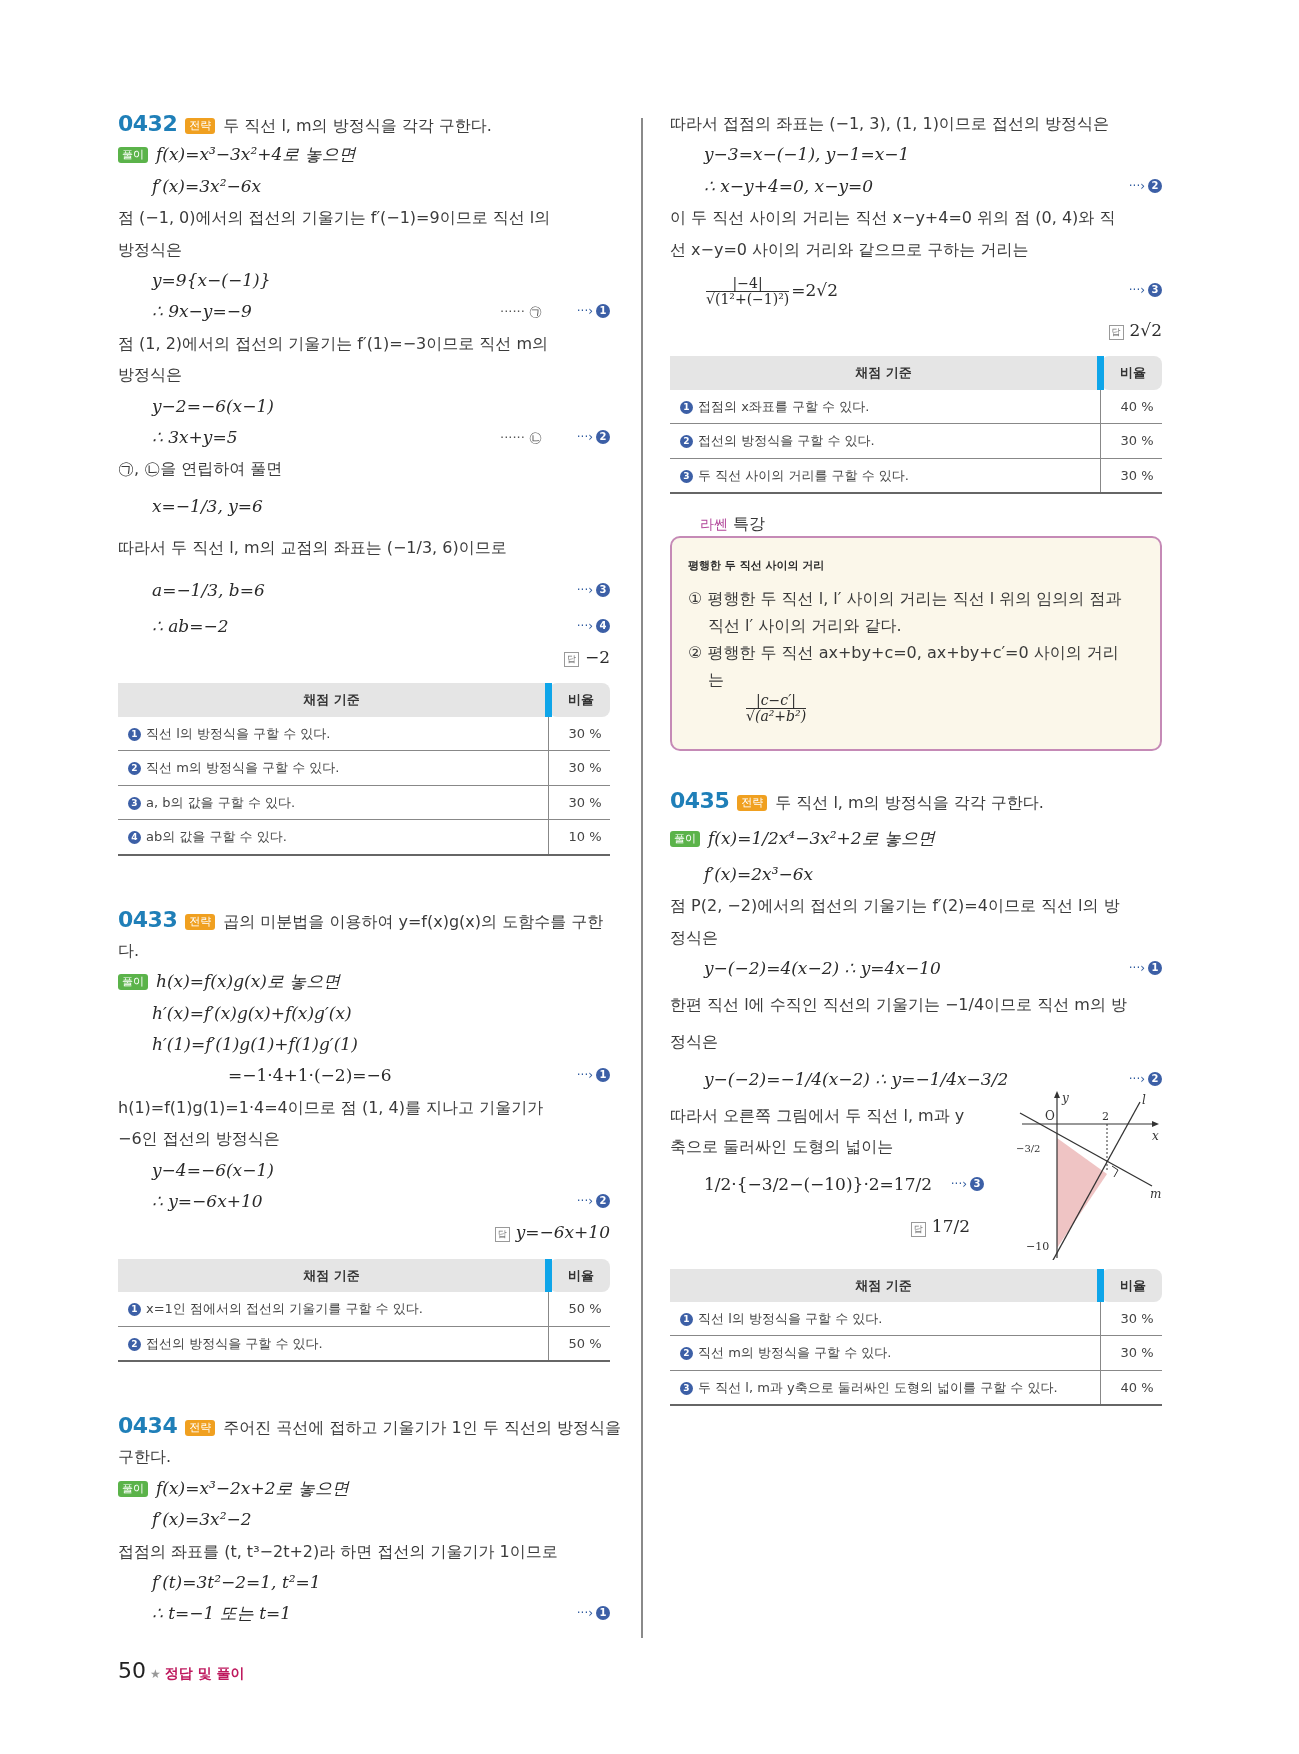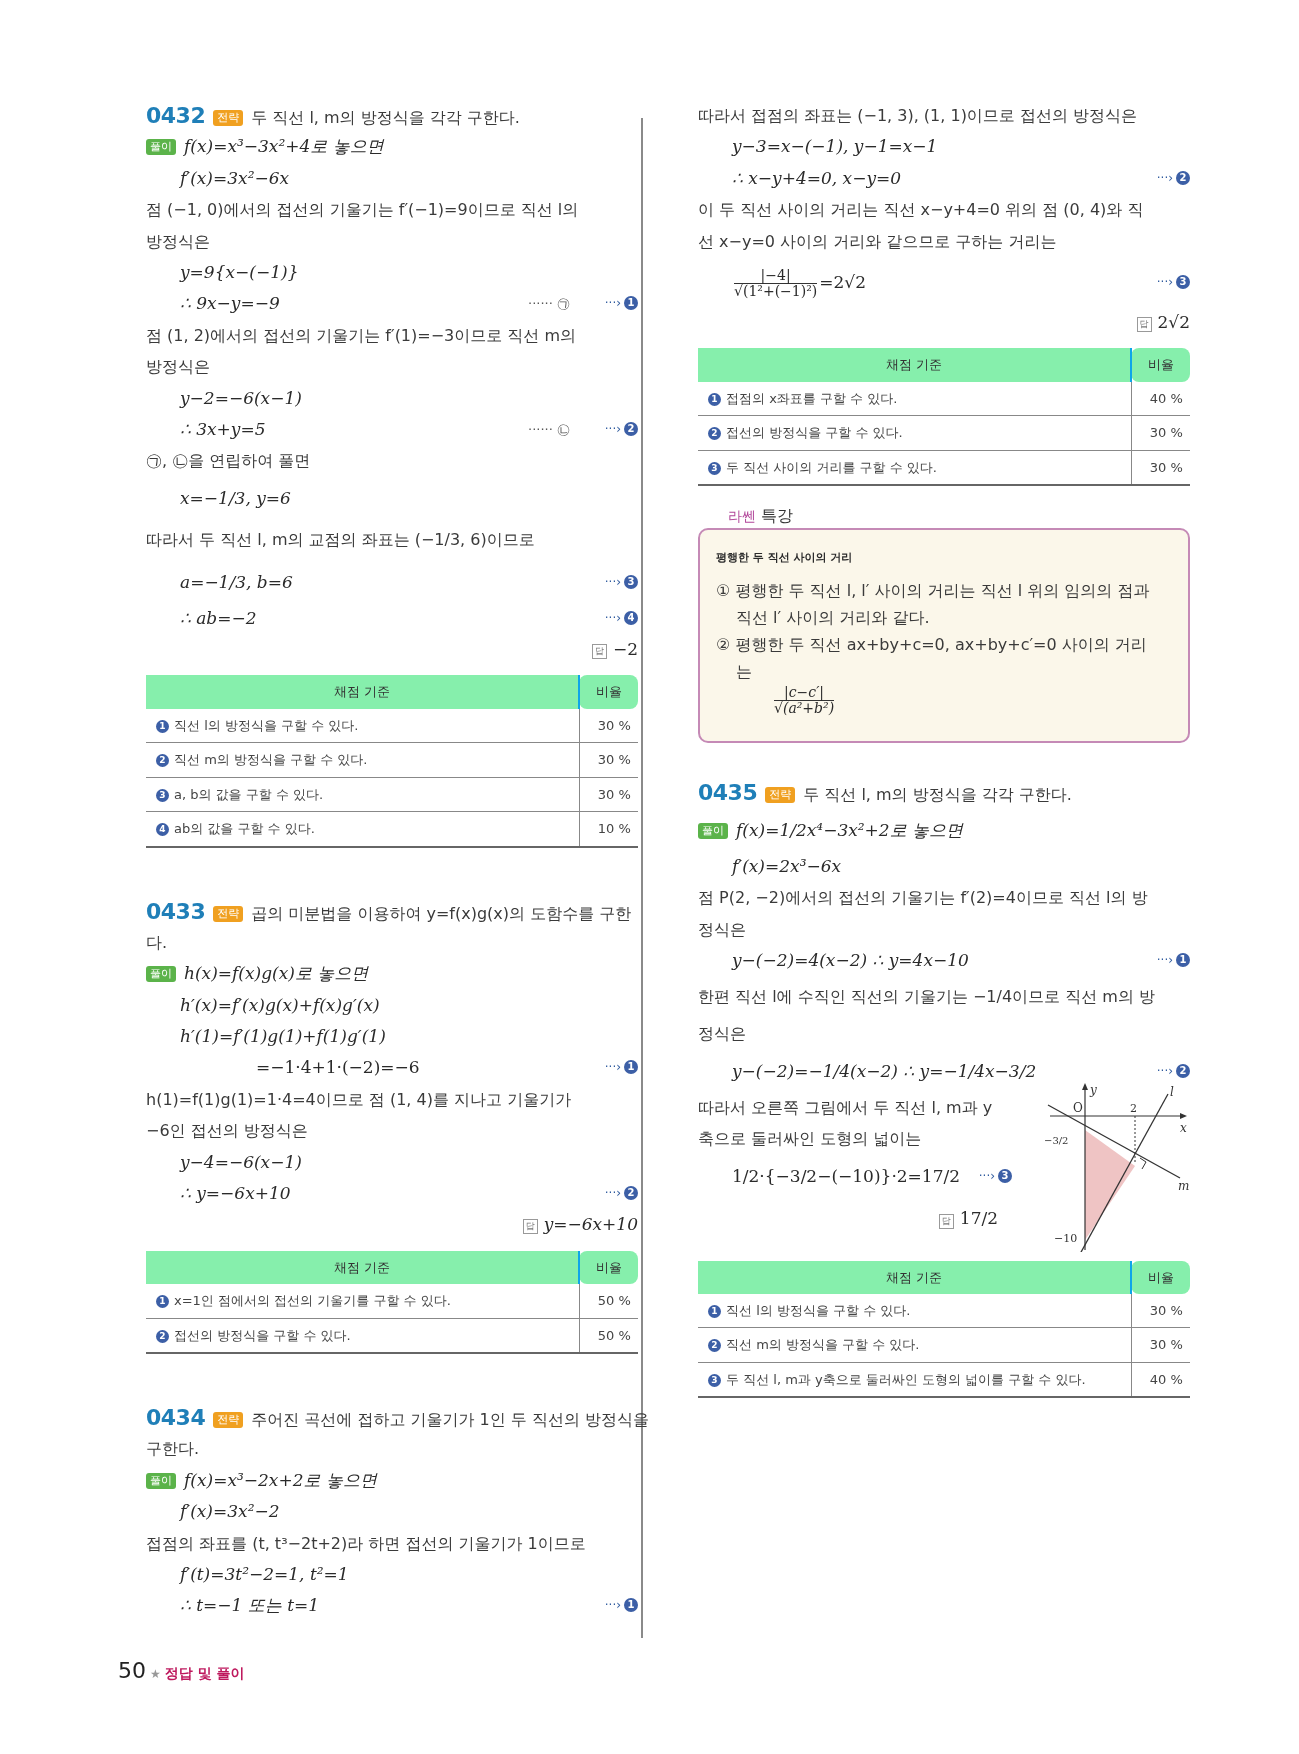--- a/index.html
+++ b/index.html
@@ -1,18 +1,18 @@
 <!DOCTYPE html>
 <html><head>
 <meta charset="utf-8">
 <style>
   html, body { margin: 0; padding: 0; background: #ffffff; }
   body { width: 1299px; height: 1754px; position: relative; overflow: hidden;
          font-family: "DejaVu Serif", "Liberation Serif", serif; color: #2a2a2a; }
-  .col { position: absolute; top: 100px; width: 492px; font-size: 17px; line-height: 31.4px; margin-left: 28px; }
+  .col { position: absolute; top: 108px; width: 492px; font-size: 17px; line-height: 31.4px; }
   .col-left { left: 118px; }
   .col-right { left: 670px; }
   .divider { position: absolute; left: 641px; top: 118px; width: 2px; height: 1520px; background: #8a8a8a; }
   .line { position: relative; white-space: nowrap; height: 31.4px; }
   .line.tall { height: 42px; line-height: 42px; }
   .ind { padding-left: 34px; }
   .ind2 { padding-left: 110px; }
   .k { font-family: "DejaVu Sans", "Liberation Sans", sans-serif; font-size: 16px; color: #3a3a3a; }
   .i { font-style: italic; }
   .num { font-family: "DejaVu Sans", "Liberation Sans", sans-serif; font-weight: bold; color: #1f7fb8; font-size: 22px; letter-spacing: -0.5px; margin-right: 8px; }
@@ -22,22 +22,22 @@
   .mark { position: absolute; right: 0; top: 0; font-family: "DejaVu Sans", "Liberation Sans", sans-serif; font-size: 12px; color: #2f5a9e; }
   .mark .circ { display: inline-block; width: 14px; height: 14px; border-radius: 50%; background: #3c5fa6; color: #fff; font-size: 10px; line-height: 14px; text-align: center; font-weight: bold; vertical-align: 1px; margin-left: 3px; }
   .tag { position: absolute; right: 68px; top: 0; font-size: 13px; color: #555; font-family: "DejaVu Sans", "Liberation Sans", sans-serif; }
   .ans { text-align: right; font-size: 17px; }
   .ans .ansicon { display: inline-block; width: 13px; height: 13px; border: 1px solid #999; font-size: 9px; line-height: 13px; text-align: center; color: #777; vertical-align: 1px; margin-right: 6px; font-family: "DejaVu Sans", sans-serif; }
   .frac { display: inline-block; vertical-align: middle; text-align: center; font-size: 14px; line-height: 15px; margin: 0 2px; }
   .frac span { display: block; }
   .frac .n { border-bottom: 1px solid #333; padding: 0 2px; }
   table.crit { width: 492px; border-collapse: collapse; margin-top: 10px; margin-bottom: 10px;
                font-family: "DejaVu Sans", "Liberation Sans", sans-serif; font-size: 13px; color: #444; }
-  table.crit th { background: #86efac; font-weight: normal; height: 26px; color: #333; }
-  table.crit th.rate { width: 56px; border-left: 2px solid #0ea5e9; border-radius: 8px; }
+  table.crit th { background: #e5e5e5; font-weight: bold; height: 26px; color: #333; }
+  table.crit th.rate { width: 56px; border-left: 7px solid #0ea5e9; border-radius: 8px; }
   table.crit td { height: 26px; border-bottom: 1px solid #888; padding-left: 10px; }
   table.crit td.rate { border-left: 1px solid #888; text-align: center; padding-left: 12px; }
   table.crit tr:last-child td { border-bottom: 2px solid #666; }
   table.crit .cn { display: inline-block; width: 13px; height: 13px; border-radius: 50%; background: #3c5fa6; color: #fff; font-size: 9px; line-height: 13px; text-align: center; font-weight: bold; margin-right: 5px; vertical-align: 1px; }
   .tip { position: relative; margin-top: 42px; border: 2px solid #c58ab6; border-radius: 10px; background: #fbf7ea; padding: 12px 16px 12px 16px; }
   .tip-label { position: absolute; top: -30px; left: 28px; font-family: "DejaVu Sans", "Liberation Sans", sans-serif; font-weight: normal; font-size: 16px; }
   .tip-label .a { color: #b2479a; font-size: 14px; }
   .tip-label .b { color: #333; }
   .tip-title { font-family: "DejaVu Sans", "Liberation Sans", sans-serif; font-weight: bold; font-size: 11px; margin-bottom: 4px; }
   .tip .line { font-size: 16px; height: 27px; line-height: 27px; }

